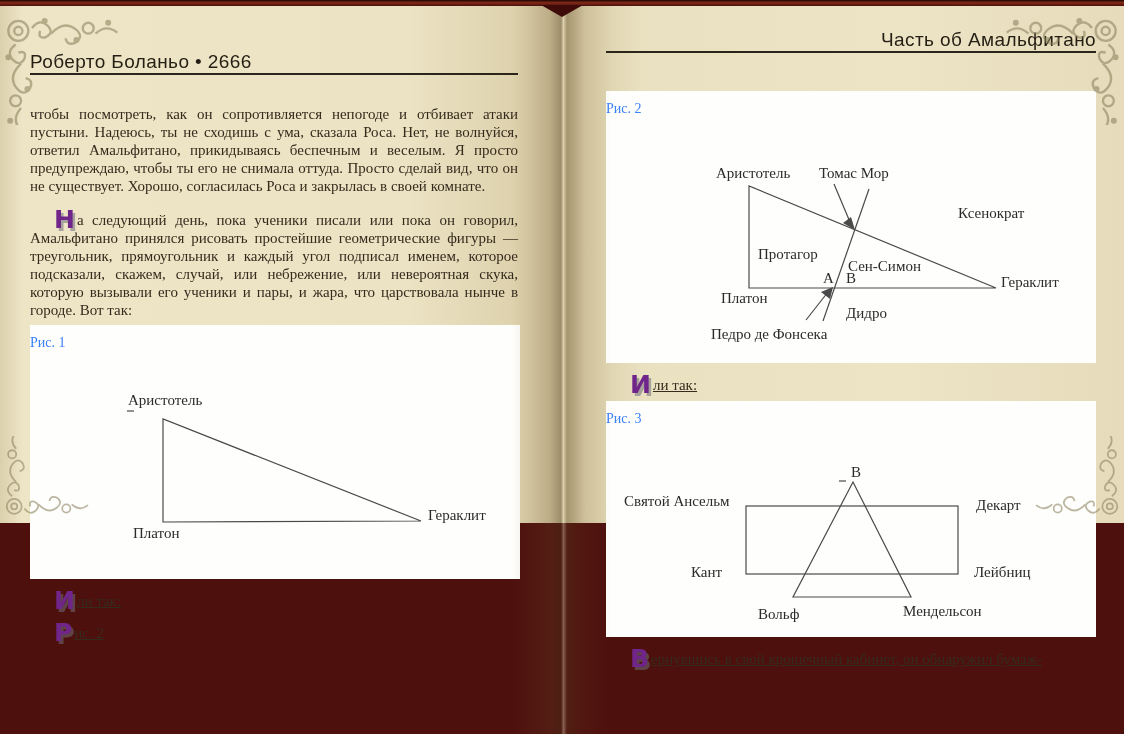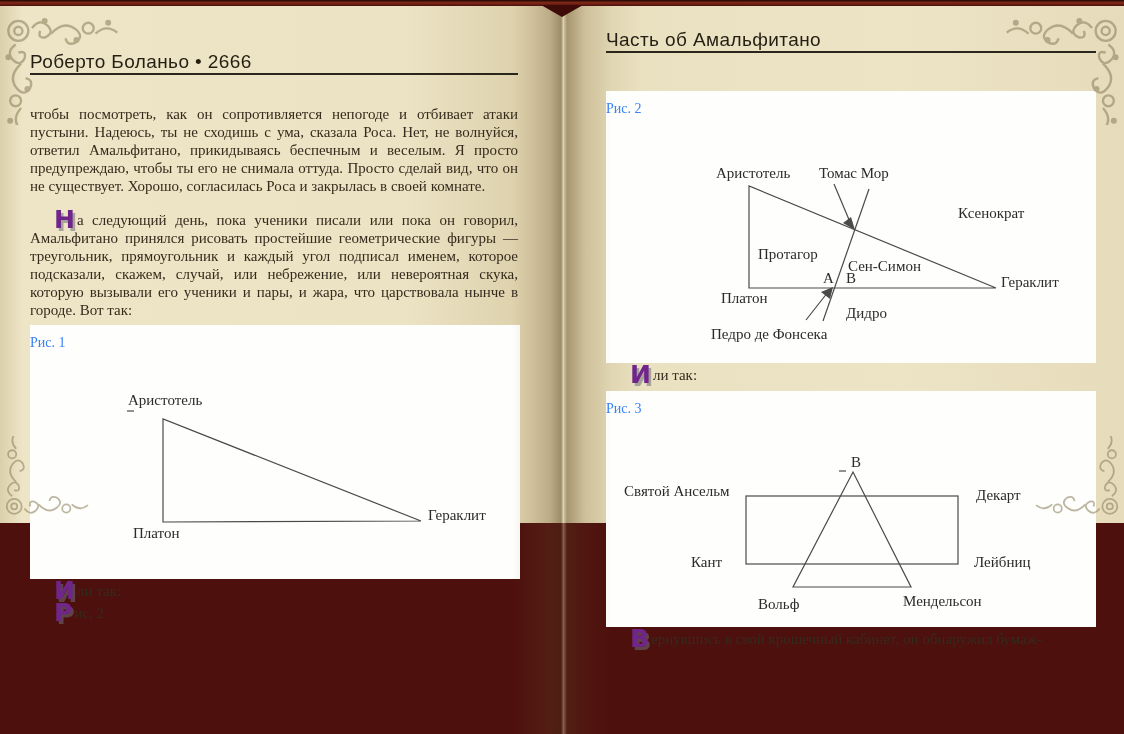--- a/index.html
+++ b/index.html
@@ -22,30 +22,30 @@
     background:linear-gradient(to right,#dbd0ab 0%,#eee5c7 4%,#ece3c4 72%,#dcd0aa 94%,#cfc19a 100%); }
   .page-right { left:564px; width:560px;
     background:linear-gradient(to right,#c6b890 0%,#d9cda7 4%,#eae1c1 14%,#ede4c6 60%,#e6dcbb 100%); }
 
   .page-inner-left { position:absolute; inset:0; padding:0 46px 0 30px; }
   .page-inner-right { position:absolute; inset:0; padding:0 28px 0 42px; }
 
   .running-header { margin-top:46px; height:24px; font-family:"Liberation Sans", sans-serif;
     font-size:19px; letter-spacing:0.4px; color:#241e13; border-bottom:2px solid #2a261c;
     padding-bottom:2px; }
-  .rh-right { text-align:left;margin-top:24px; }
+  .rh-right { text-align:right;margin-top:24px; }
 
   .body-par { margin-top:30px; font-size:15px; line-height:18px; text-align:justify;
     color:#352b1d; }
   .body-par.second { margin-top:16px; }
 
   .dropcap { display:inline-block; font-family:"DejaVu Sans", sans-serif; font-weight:bold;
     font-size:25px; line-height:10px; color:#70258a; margin-left:24px; margin-right:2px;
     vertical-align:-3px; text-shadow:2.5px 2.5px 0 rgba(110,110,120,0.55); }
-  .cap-line { margin-top:2px; font-size:15px; line-height:20px; color:#352b1d; }
+  .cap-line { margin-top:12px; font-size:15px; line-height:20px; color:#352b1d;text-decoration:underline; }
 
   .figure-box { position:relative; background:#fefefc; width:490px; }
   .fb1 { margin-top:6px; height:254px;padding-left:48px; }
   .fb2 { margin-top:38px; height:272px; }
   .fb3 { margin-top:6px; height:236px;padding-left:8px; }
   .fig-title { position:absolute; top:10px; left:0; width:100%; text-align:left;
     font-size:14px; color:#3b82f6; }
   .figure-box svg { position:absolute; left:0; top:0; }
   .figure-box svg text { font-family:"Liberation Serif", serif; font-size:15px; fill:#2b2b2b; }
   .diag { stroke:#4a4a4a; stroke-width:1.2; fill:none; }

